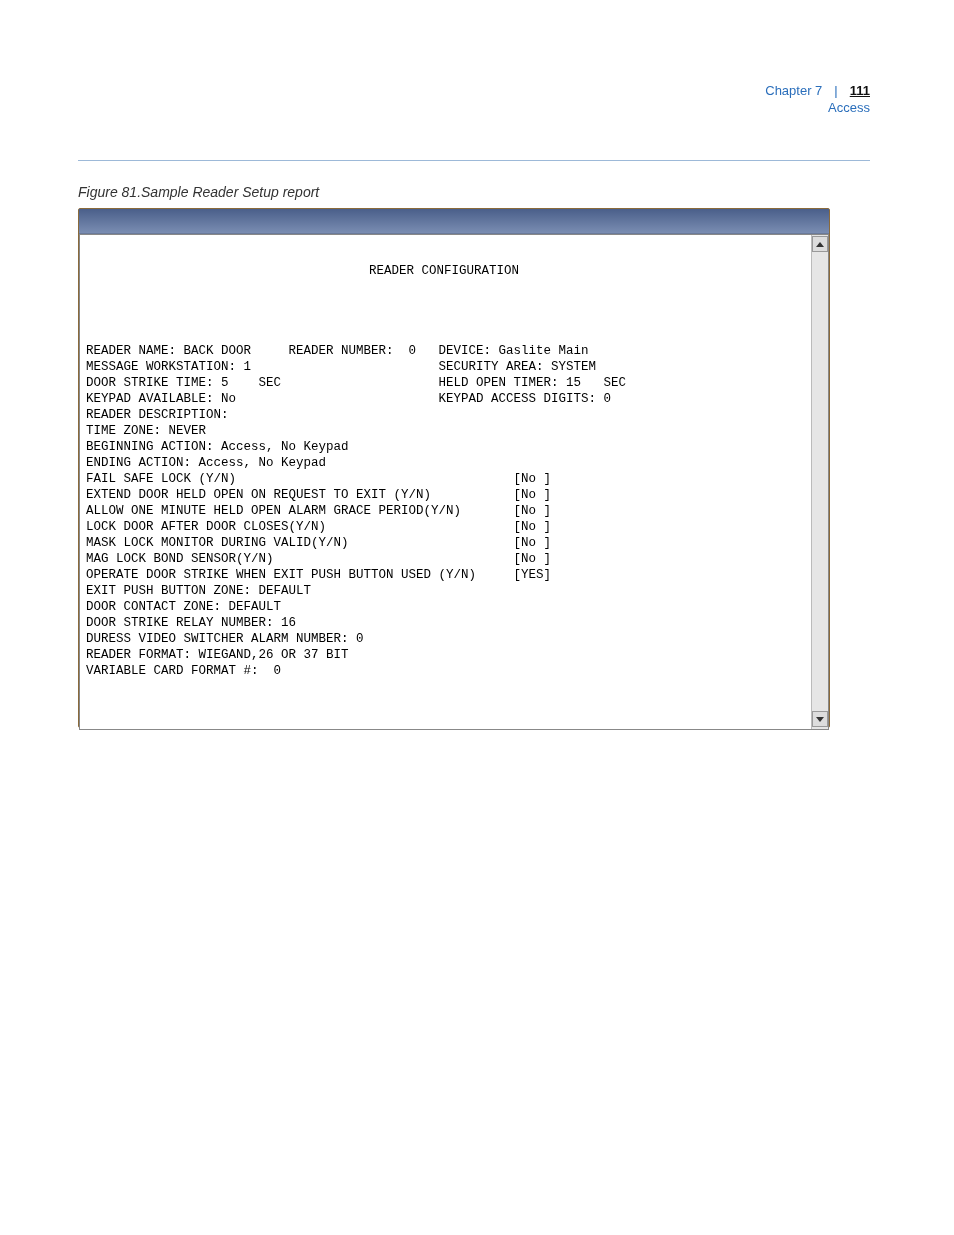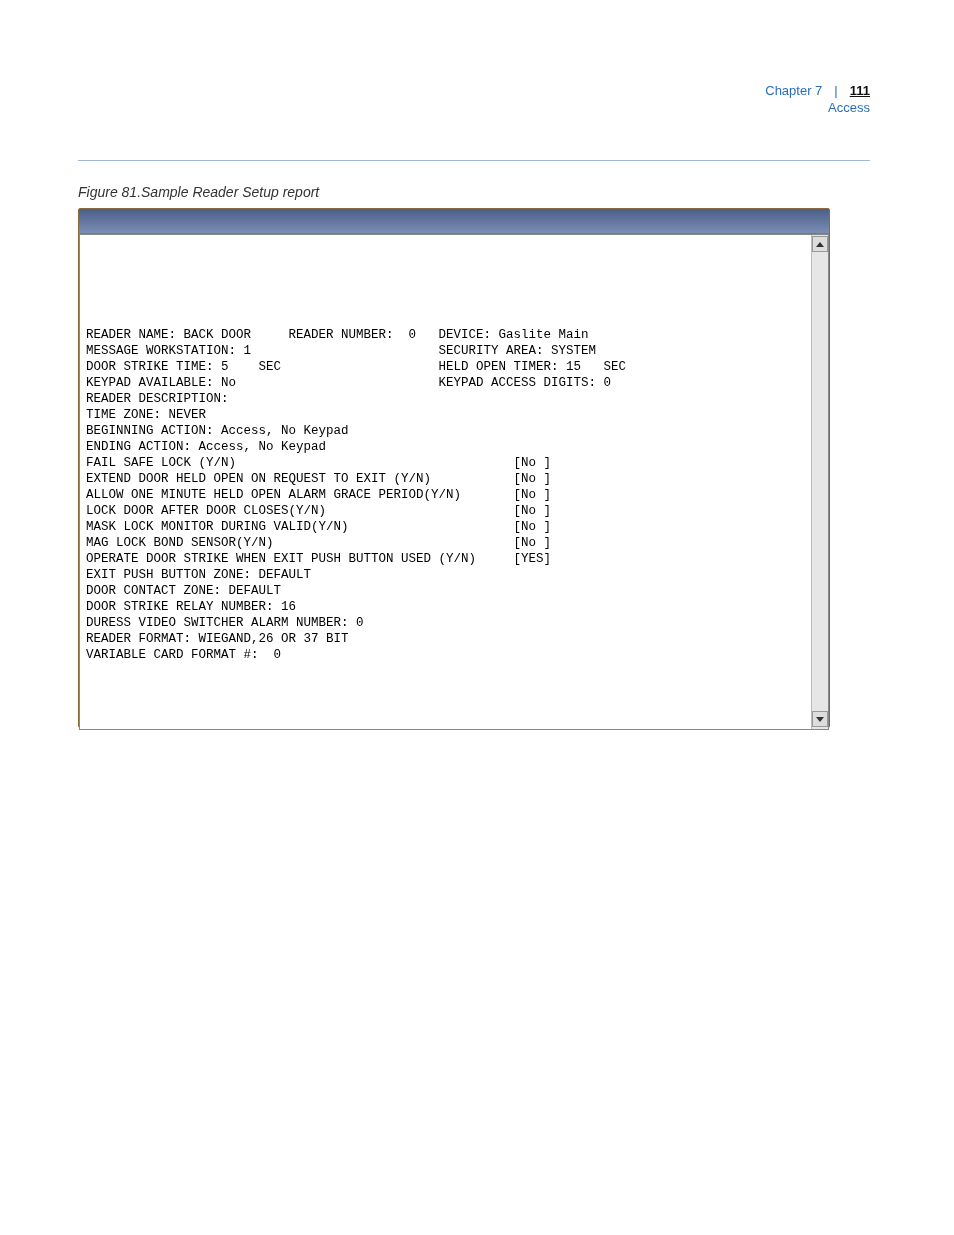--- a/index.html
+++ b/index.html
@@ -44,21 +44,21 @@
     <div class="sub">Access</div>
   </div>
 
   <div class="hr"></div>
 
   <div class="caption">Figure 81.Sample Reader Setup report</div>
 
   <div class="shot">
     <div class="titlebar"></div>
     <div class="inner">
-      <div class="content">
+      <div class="content"><span class="rtitle">READER CONFIGURATION</span>
 <span id="report-body">
 
 
 READER NAME: BACK DOOR     READER NUMBER:  0   DEVICE: Gaslite Main
 MESSAGE WORKSTATION: 1                         SECURITY AREA: SYSTEM
 DOOR STRIKE TIME: 5    SEC                     HELD OPEN TIMER: 15   SEC
 KEYPAD AVAILABLE: No                           KEYPAD ACCESS DIGITS: 0
 READER DESCRIPTION:
 TIME ZONE: NEVER
 BEGINNING ACTION: Access, No Keypad

